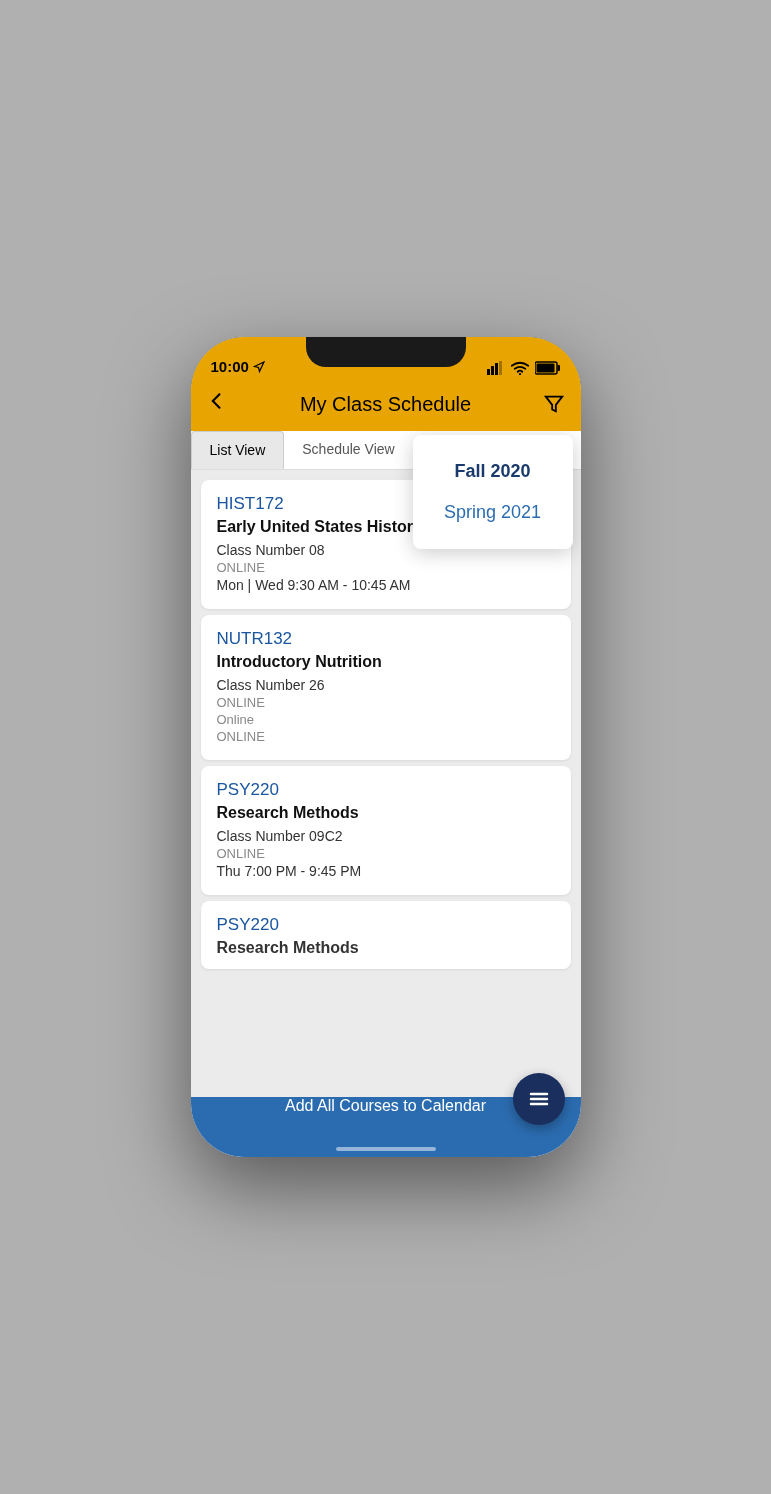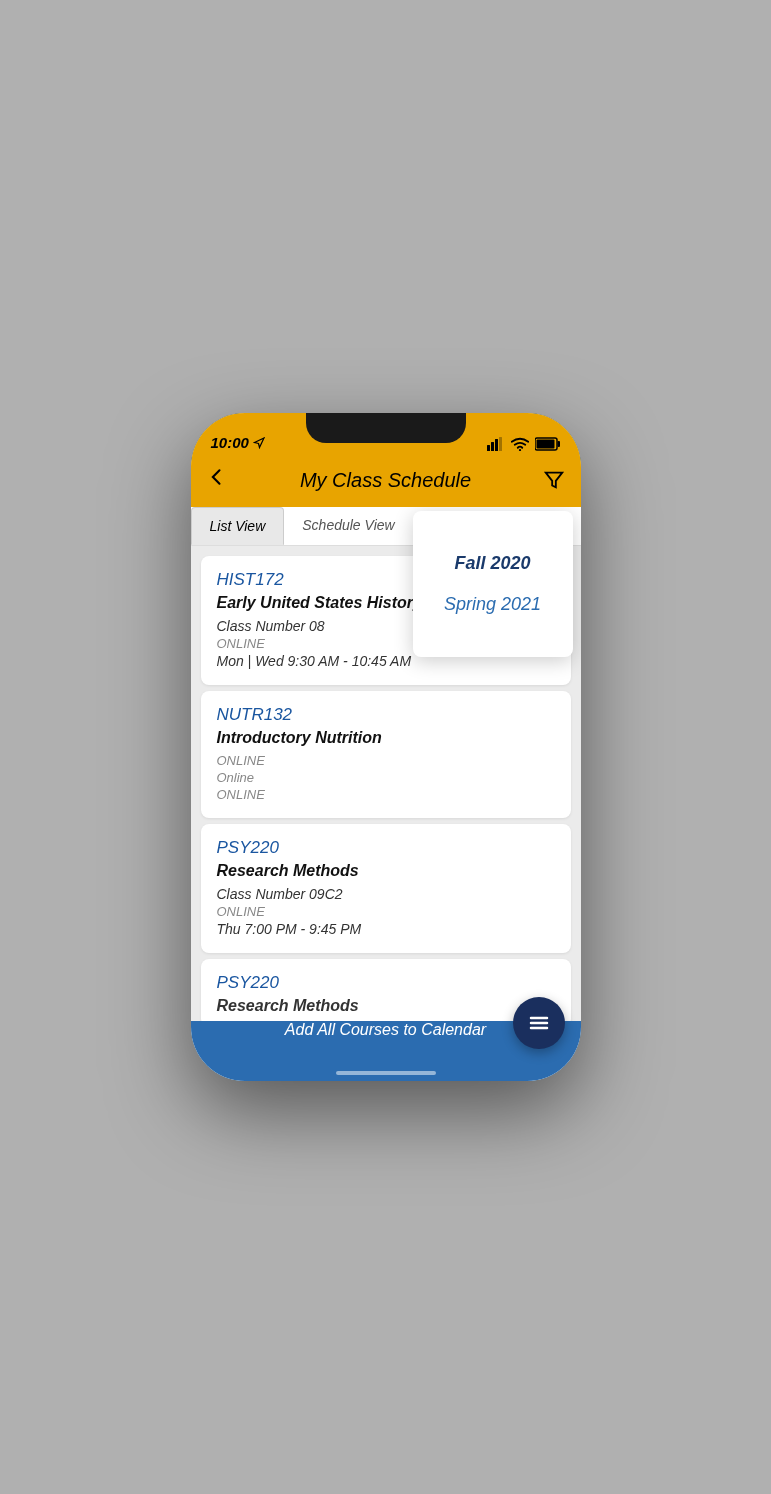--- a/index.html
+++ b/index.html
@@ -6,27 +6,26 @@
     body {
       background: #b0b0b0;
       display: flex;
       justify-content: center;
       align-items: center;
       min-height: 100vh;
       font-family: -apple-system, BlinkMacSystemFont, 'Segoe UI', sans-serif;
     }
     .phone-frame {
       width: 390px;
-      height: 668px;
+      height: 820px;
       background: #0369a1;
       border-radius: 54px;
       position: relative;
       box-shadow: 0 30px 80px rgba(0,0,0,0.5), inset 0 0 0 2px #3a3a3a;
       overflow: hidden;
-      font-style: italic;
     }
     .phone-screen {
       position: absolute;
       top: 0; left: 0; right: 0; bottom: 0;
       background: #f0f0f0;
       border-radius: 50px;
       overflow: hidden;
       display: flex;
       flex-direction: column;
     }
@@ -130,21 +129,21 @@
     
     .dropdown-overlay {
       position: absolute;
       top: 0;
       right: 0;
       background: #fff;
       border-radius: 8px;
       box-shadow: 0 4px 20px rgba(0,0,0,0.2);
       z-index: 50;
       min-width: 160px;
-      padding: 32px 20px;
+      padding: 16px 20px;
       margin: 4px 8px 1px 0;
     }
     .dropdown-item {
       padding: 10px 0;
       font-size: 18px;
       cursor: pointer;
       text-align: center;
     }
     .dropdown-item.selected {
       color: #1a3a6b;
@@ -309,20 +308,21 @@
           <div class="course-code">HIST172</div>
           <div class="course-name">Early United States History</div>
           <div class="course-detail">Class Number 08</div>
           <div class="course-detail muted">ONLINE</div>
           <div class="course-detail">Mon | Wed 9:30 AM - 10:45 AM</div>
         </div>
 
         <div class="course-card">
           <div class="course-code">NUTR132</div>
           <div class="course-name">Introductory Nutrition</div>
+          <div class="course-detail">Class Number 26</div>
           <div class="course-detail muted">ONLINE</div>
           <div class="course-detail online-label">Online</div>
           <div class="course-detail muted">ONLINE</div>
         </div>
 
         <div class="course-card">
           <div class="course-code">PSY220</div>
           <div class="course-name">Research Methods</div>
           <div class="course-detail">Class Number 09C2</div>
           <div class="course-detail muted">ONLINE</div>

